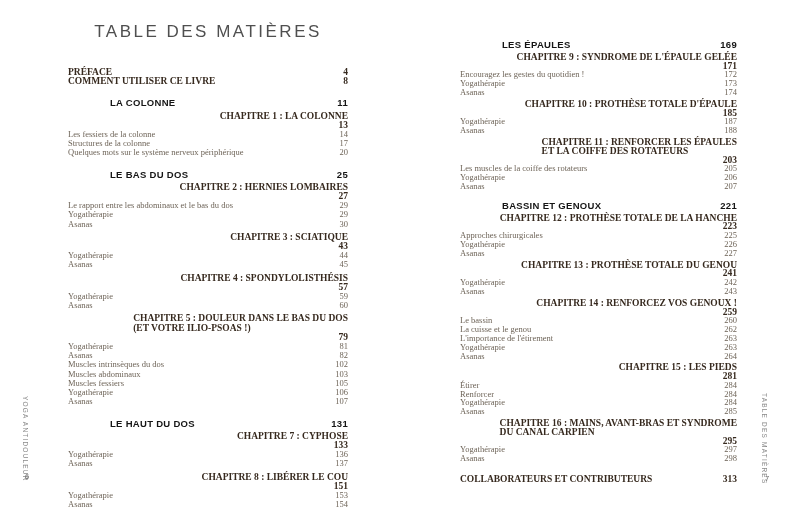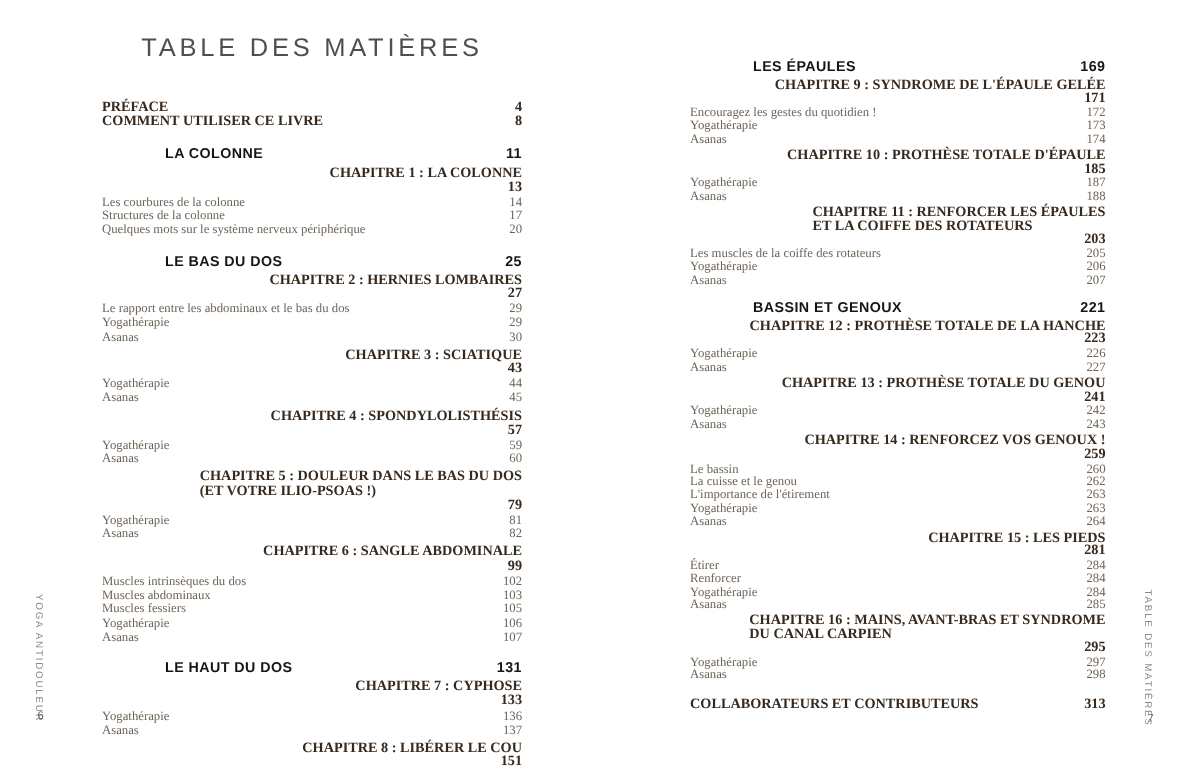--- a/index.html
+++ b/index.html
@@ -101,21 +101,21 @@
         </div>
         <div class="toc-row section">
           <span class="toc-label">LA COLONNE</span>
           <span class="toc-page">11</span>
         </div>
         <div class="toc-row chapter">
           <span class="toc-label">CHAPITRE 1 : LA COLONNE</span>
           <span class="toc-page">13</span>
         </div>
         <div class="toc-row sub">
-          <span class="toc-label">Les courbures de la colonne</span>
+          <span class="toc-label">Les fessiers de la colonne</span>
           <span class="toc-page">14</span>
         </div>
         <div class="toc-row sub">
           <span class="toc-label">Structures de la colonne</span>
           <span class="toc-page">17</span>
         </div>
         <div class="toc-row sub">
           <span class="toc-label">Quelques mots sur le système nerveux périphérique</span>
           <span class="toc-page">20</span>
         </div>
@@ -171,24 +171,20 @@
           <span class="toc-page">79</span>
         </div>
         <div class="toc-row sub">
           <span class="toc-label">Yogathérapie</span>
           <span class="toc-page">81</span>
         </div>
         <div class="toc-row sub">
           <span class="toc-label">Asanas</span>
           <span class="toc-page">82</span>
         </div>
-        <div class="toc-row chapter">
-          <span class="toc-label">CHAPITRE 6 : SANGLE ABDOMINALE</span>
-          <span class="toc-page">99</span>
-        </div>
         <div class="toc-row sub">
           <span class="toc-label">Muscles intrinsèques du dos</span>
           <span class="toc-page">102</span>
         </div>
         <div class="toc-row sub">
           <span class="toc-label">Muscles abdominaux</span>
           <span class="toc-page">103</span>
         </div>
         <div class="toc-row sub">
           <span class="toc-label">Muscles fessiers</span>
@@ -288,20 +284,24 @@
         </div>
         <div class="toc-row section">
           <span class="toc-label">BASSIN ET GENOUX</span>
           <span class="toc-page">221</span>
         </div>
         <div class="toc-row chapter">
           <span class="toc-label">CHAPITRE 12 : PROTHÈSE TOTALE DE LA HANCHE</span>
           <span class="toc-page">223</span>
         </div>
         <div class="toc-row sub">
+          <span class="toc-label">Approches chirurgicales</span>
+          <span class="toc-page">225</span>
+        </div>
+        <div class="toc-row sub">
           <span class="toc-label">Yogathérapie</span>
           <span class="toc-page">226</span>
         </div>
         <div class="toc-row sub">
           <span class="toc-label">Asanas</span>
           <span class="toc-page">227</span>
         </div>
         <div class="toc-row chapter">
           <span class="toc-label">CHAPITRE 13 : PROTHÈSE TOTALE DU GENOU</span>
           <span class="toc-page">241</span>

